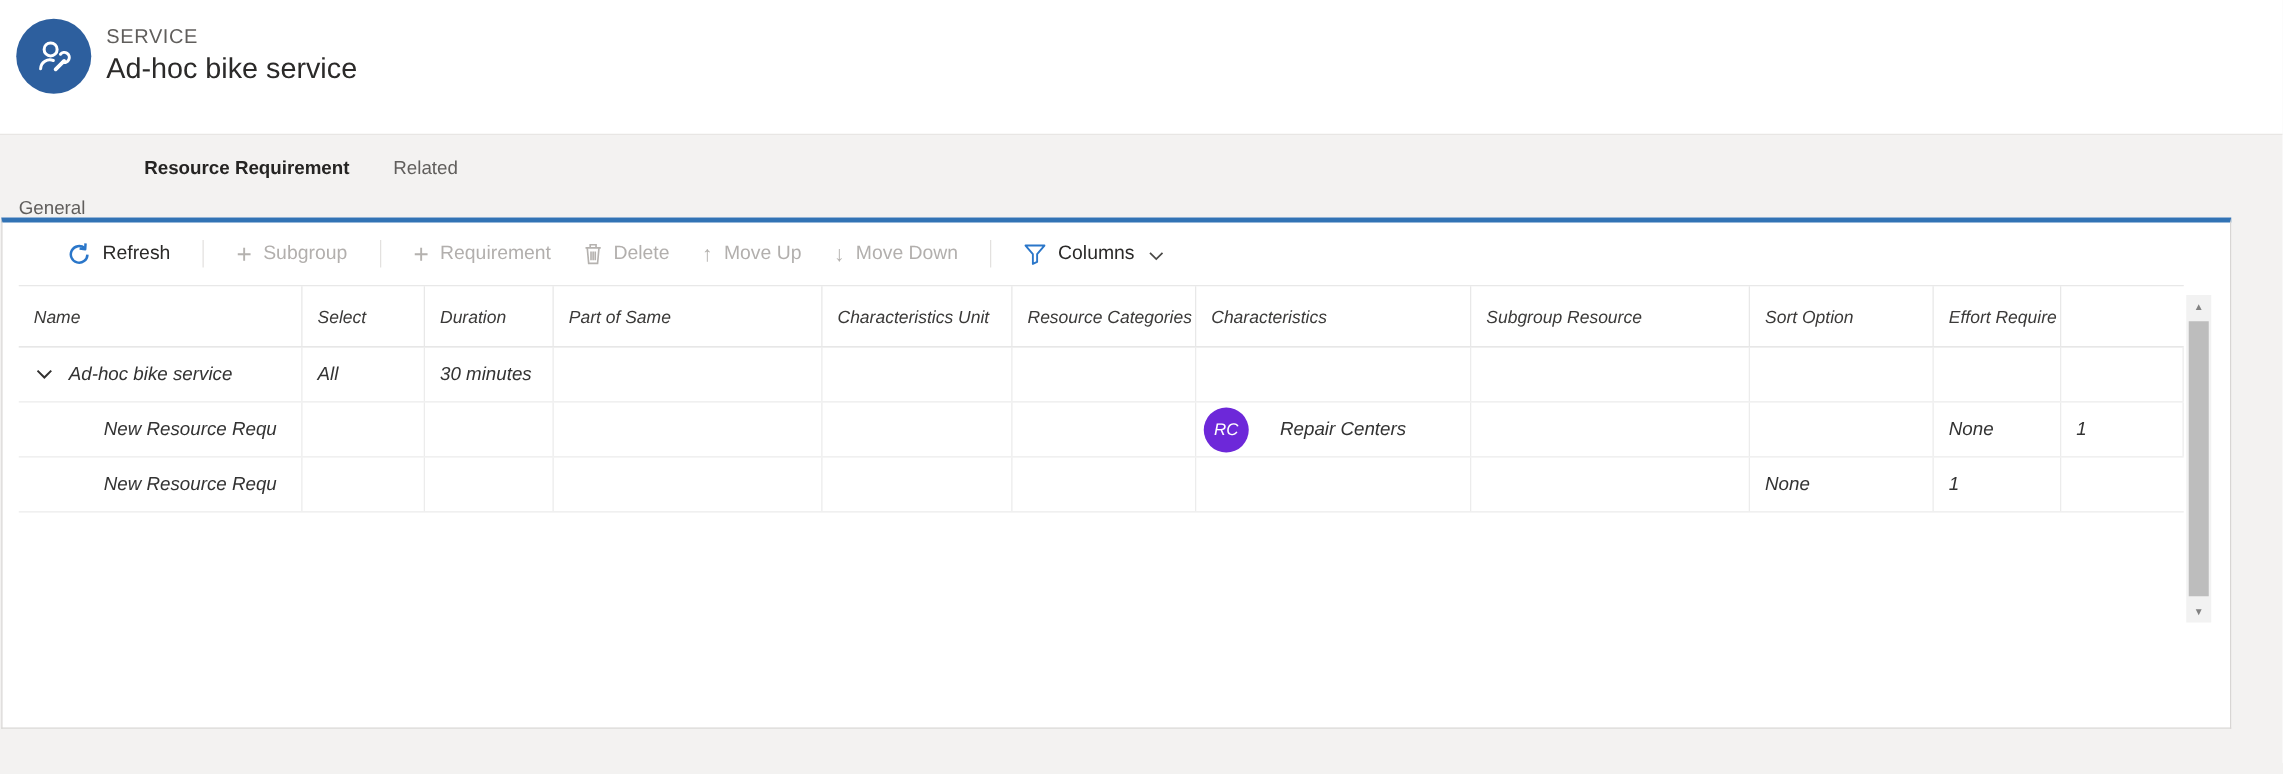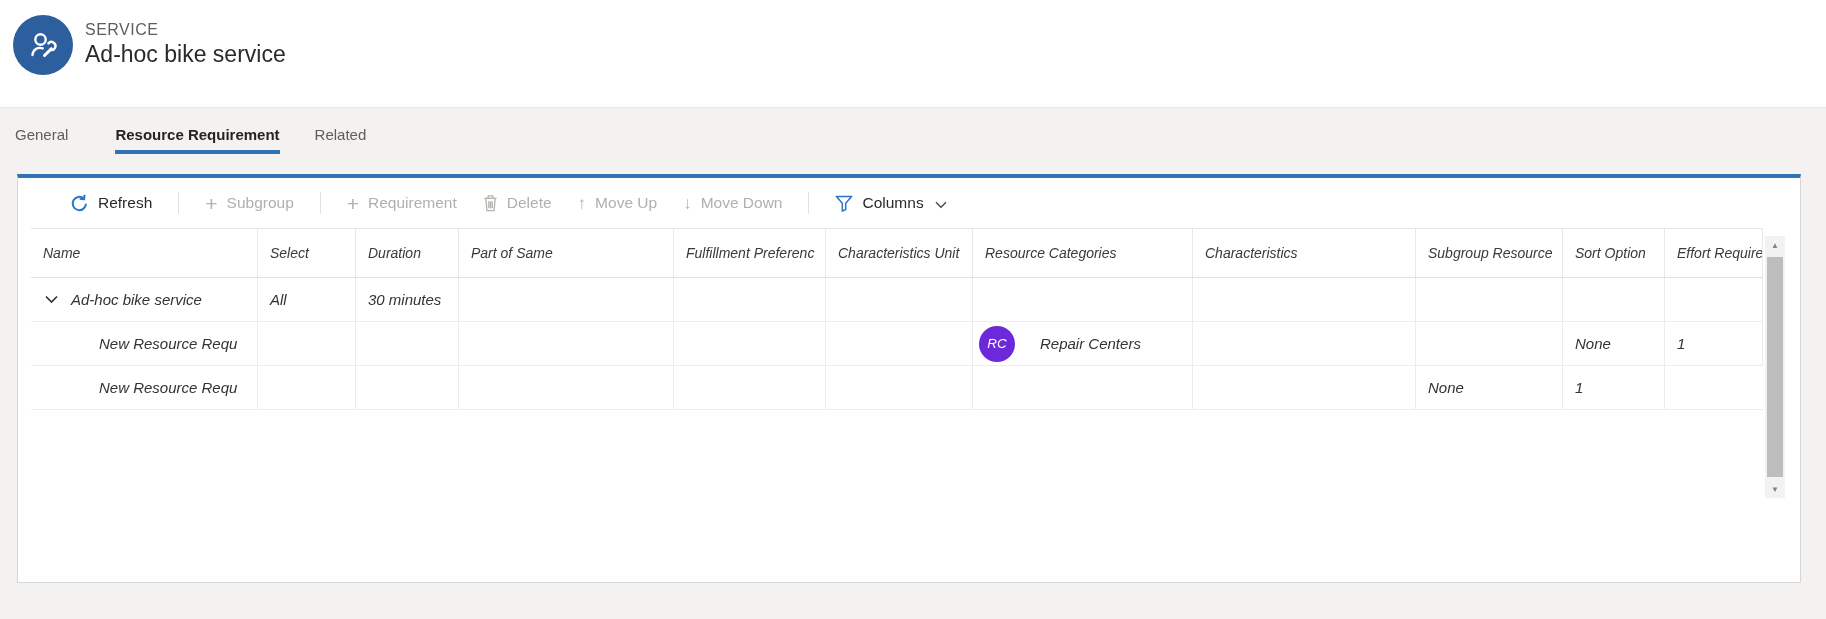--- a/index.html
+++ b/index.html
@@ -31,26 +31,26 @@
     font-size:23px; color:#2b2a29;
   }
 
   
   .tabbar { position:absolute; left:15px; top:108px; display:flex; }
   .tab {
     font-size:15px; color:#605e5c; padding:18px 0 7px 0;
     border-bottom:4px solid transparent; cursor:pointer; white-space:nowrap;
   }
   .tab.active { color:#252423; font-weight:700; border-bottom-color:#3273b5; }
-  .tab-general  { margin-right:47px; }
+  .tab-general  { margin-right:47px;margin-top:32px; }
   .tab-rr       { margin-right:35px; }
 
   
   .panel {
-    position:absolute; left:17px; top:174px; width:1784px; height:409px;
+    position:absolute; left:1px; top:174px; width:1784px; height:409px;
     background:#ffffff; border:1px solid #d8d6d4; border-top:4px solid #3273b5;
   }
 
   
   .toolbar {
     position:absolute; left:0; top:0; width:100%; height:50px;
     display:flex; align-items:center; padding-left:52px;
     font-size:15.5px; column-gap:26px;
   }
   .tb-item { display:flex; align-items:center; gap:9px; white-space:nowrap; cursor:pointer; }
@@ -192,21 +192,20 @@
     </div>
   </div>
 
   <div class="grid">
 
     <div class="grid-header">
       <div class="gh-cell">Name</div>
       <div class="gh-cell">Select</div>
       <div class="gh-cell">Duration</div>
       <div class="gh-cell">Part of Same</div>
-      <div class="gh-cell">Fulfillment Preferenc</div>
       <div class="gh-cell">Characteristics Unit</div>
       <div class="gh-cell">Resource Categories</div>
       <div class="gh-cell">Characteristics</div>
       <div class="gh-cell">Subgroup Resource</div>
       <div class="gh-cell">Sort Option</div>
       <div class="gh-cell">Effort Require</div>
     </div>
 
     <div class="grid-row">
       <div class="gc gc-name-parent">

